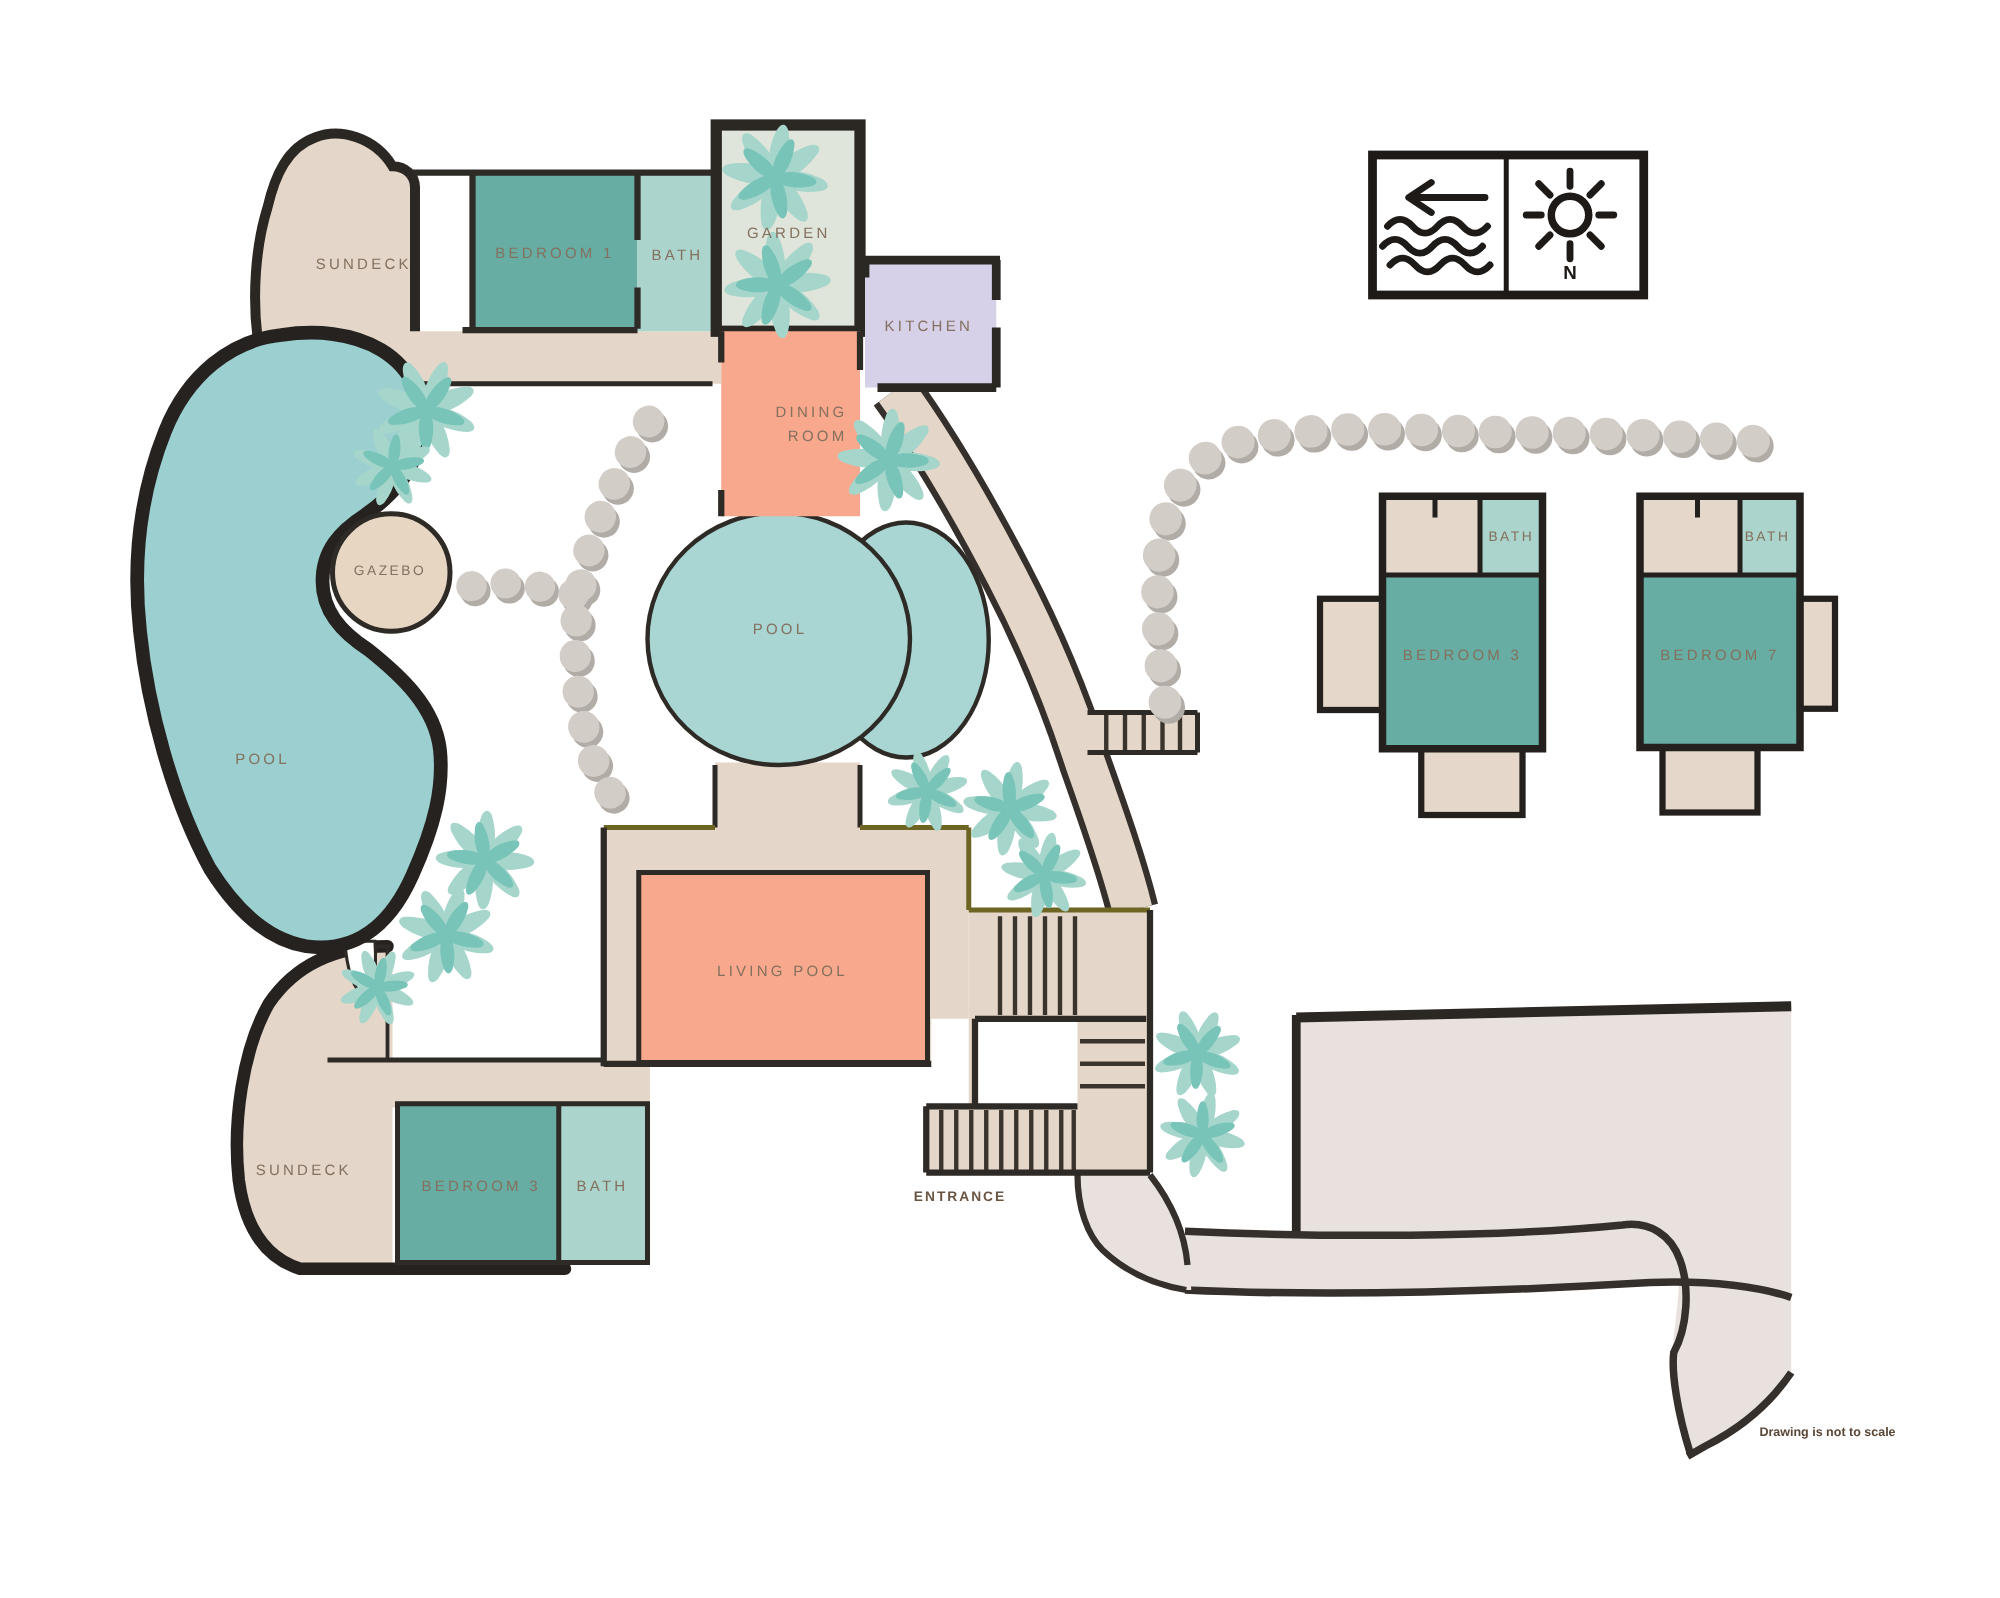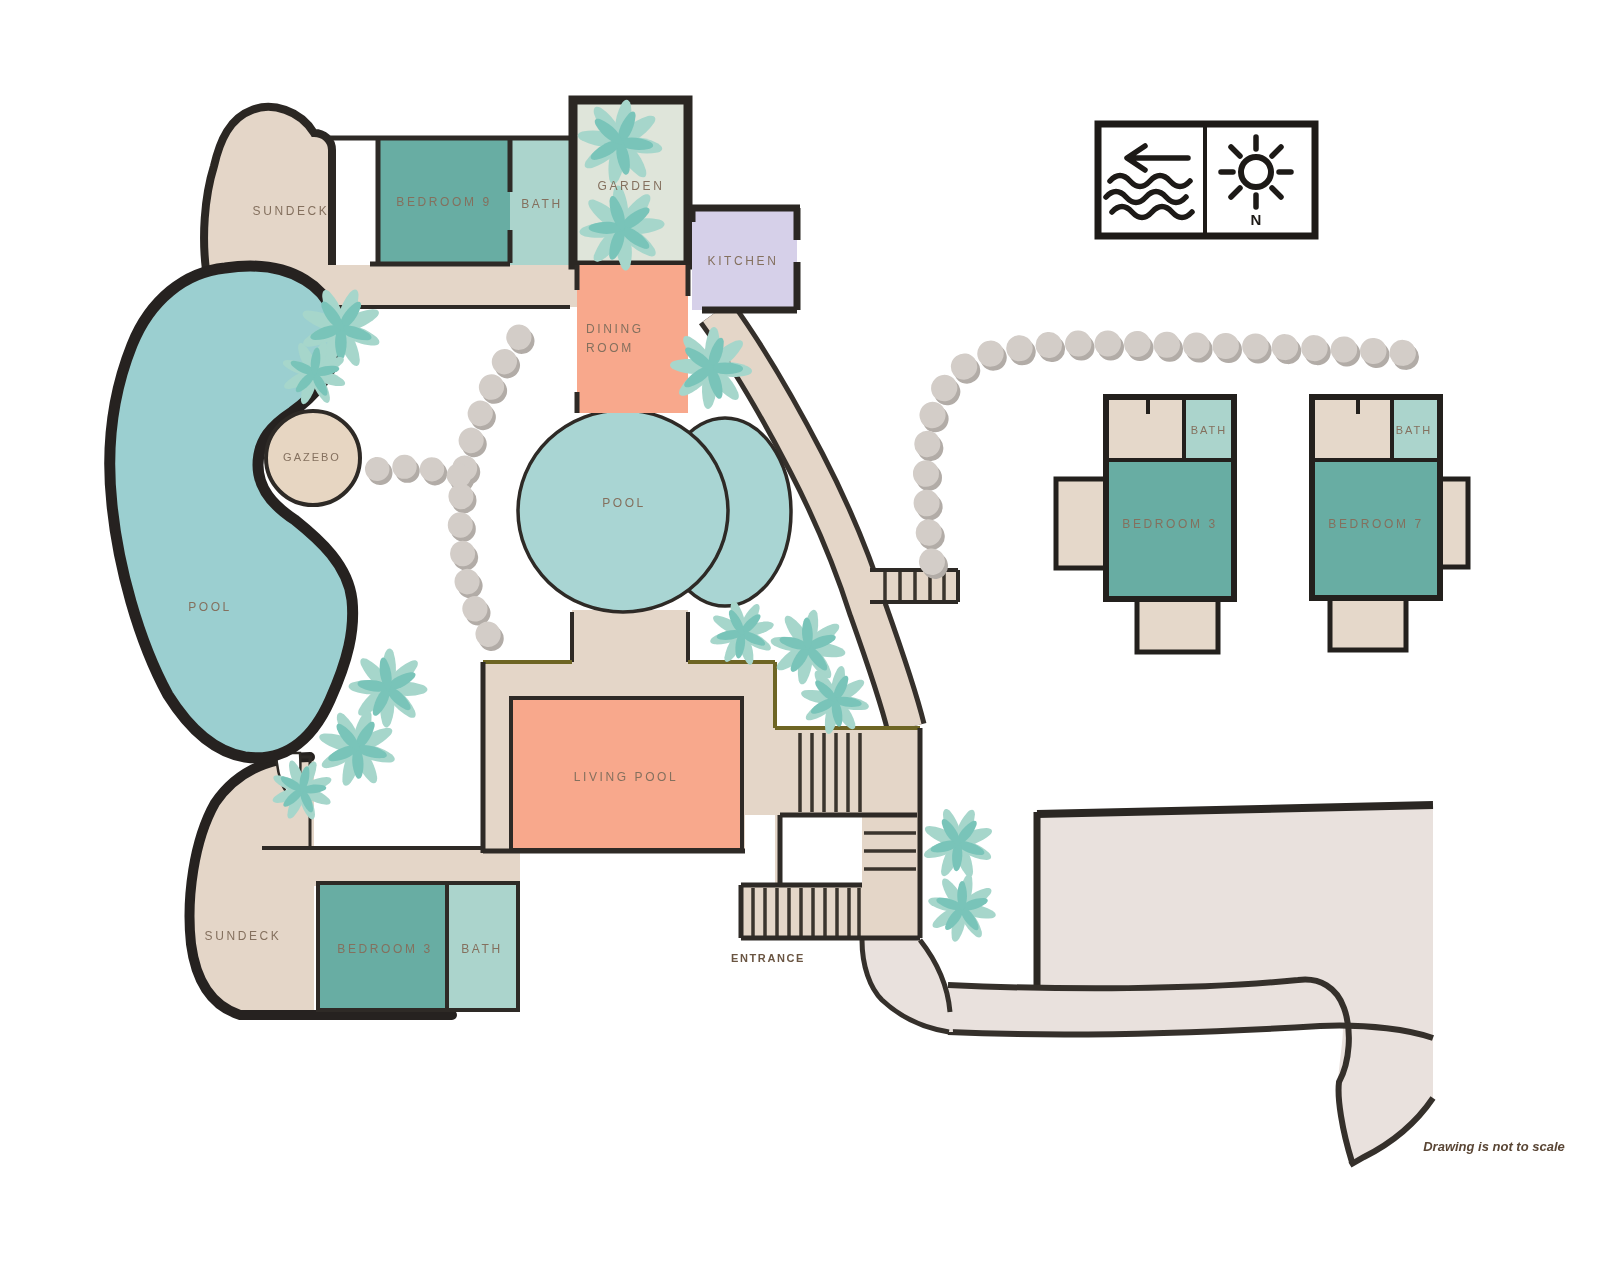--- a/index.html
+++ b/index.html
@@ -1,25 +1,25 @@
 <!DOCTYPE html>
 <html><head>
 <meta charset="utf-8">
 <style>
   html,body{margin:0;padding:0;background:#ffffff;}
   #canvas{position:relative;width:1600px;height:1278px;background:#ffffff;overflow:hidden;
           font-family:"Liberation Sans",sans-serif;}
   svg{position:absolute;left:0;top:0;}
   .lbl{position:absolute;transform:translate(-50%,-50%);
        font-family:"Liberation Sans",sans-serif;font-size:12px;letter-spacing:2.6px;
-       color:#84705e;white-space:nowrap;text-align:left;}
+       color:#84705e;white-space:nowrap;text-align:right;}
   .lbl.small{font-size:11px;letter-spacing:2px;}
   .lbl.wrap{white-space:normal;width:92px;line-height:1.55;}
   .lbl.entrance{font-size:11px;font-weight:700;letter-spacing:1.6px;color:#6a5542;}
-  .lbl.note{font-size:13px;font-weight:700;font-style:italic;letter-spacing:0;color:#5a4635;margin-left:32px;}
+  .lbl.note{font-size:10px;font-weight:700;letter-spacing:0;color:#5a4635;}
   .lbl.north{font-size:15px;font-weight:700;letter-spacing:0;color:#1d1a17;}
 </style>
 </head>
 <body>
 
 <div id="canvas">
 <svg width="1600" height="1278" viewBox="0 0 1600 1278">
   <defs>
     <g id="palm">
       <g fill="#a6d6cb">
@@ -170,21 +170,21 @@
     </g>
     <g fill="none" stroke="#1d1a17" stroke-width="5.5" stroke-linecap="round">
       <circle cx="1256" cy="172" r="15" stroke-width="6"></circle>
       <path d="M1256,137 V149 M1256,195 V207 M1221,172 H1233 M1279,172 H1291
            M1272,156 L1281,147 M1240,156 L1231,147 M1272,188 L1281,197 M1240,188 L1231,197"></path>
     </g>
   </g>
 </svg>
 
 <div class="lbl" style="left:291px;top:211px">SUNDECK</div>
-<div class="lbl" style="left:444px;top:202px">BEDROOM 9</div>
+<div class="lbl" style="left:444px;top:202px">BEDROOM 1</div>
 <div class="lbl" style="left:542px;top:204px">BATH</div>
 <div class="lbl" style="left:631px;top:186px">GARDEN</div>
 <div class="lbl" style="left:743px;top:261px">KITCHEN</div>
 <div class="lbl wrap" style="left:632px;top:339px">DINING ROOM</div>
 <div class="lbl" style="left:624px;top:503px">POOL</div>
 <div class="lbl small" style="left:312px;top:457px">GAZEBO</div>
 <div class="lbl" style="left:210px;top:607px">POOL</div>
 <div class="lbl" style="left:626px;top:777px">LIVING POOL</div>
 <div class="lbl" style="left:243px;top:936px">SUNDECK</div>
 <div class="lbl" style="left:385px;top:949px">BEDROOM 3</div>

